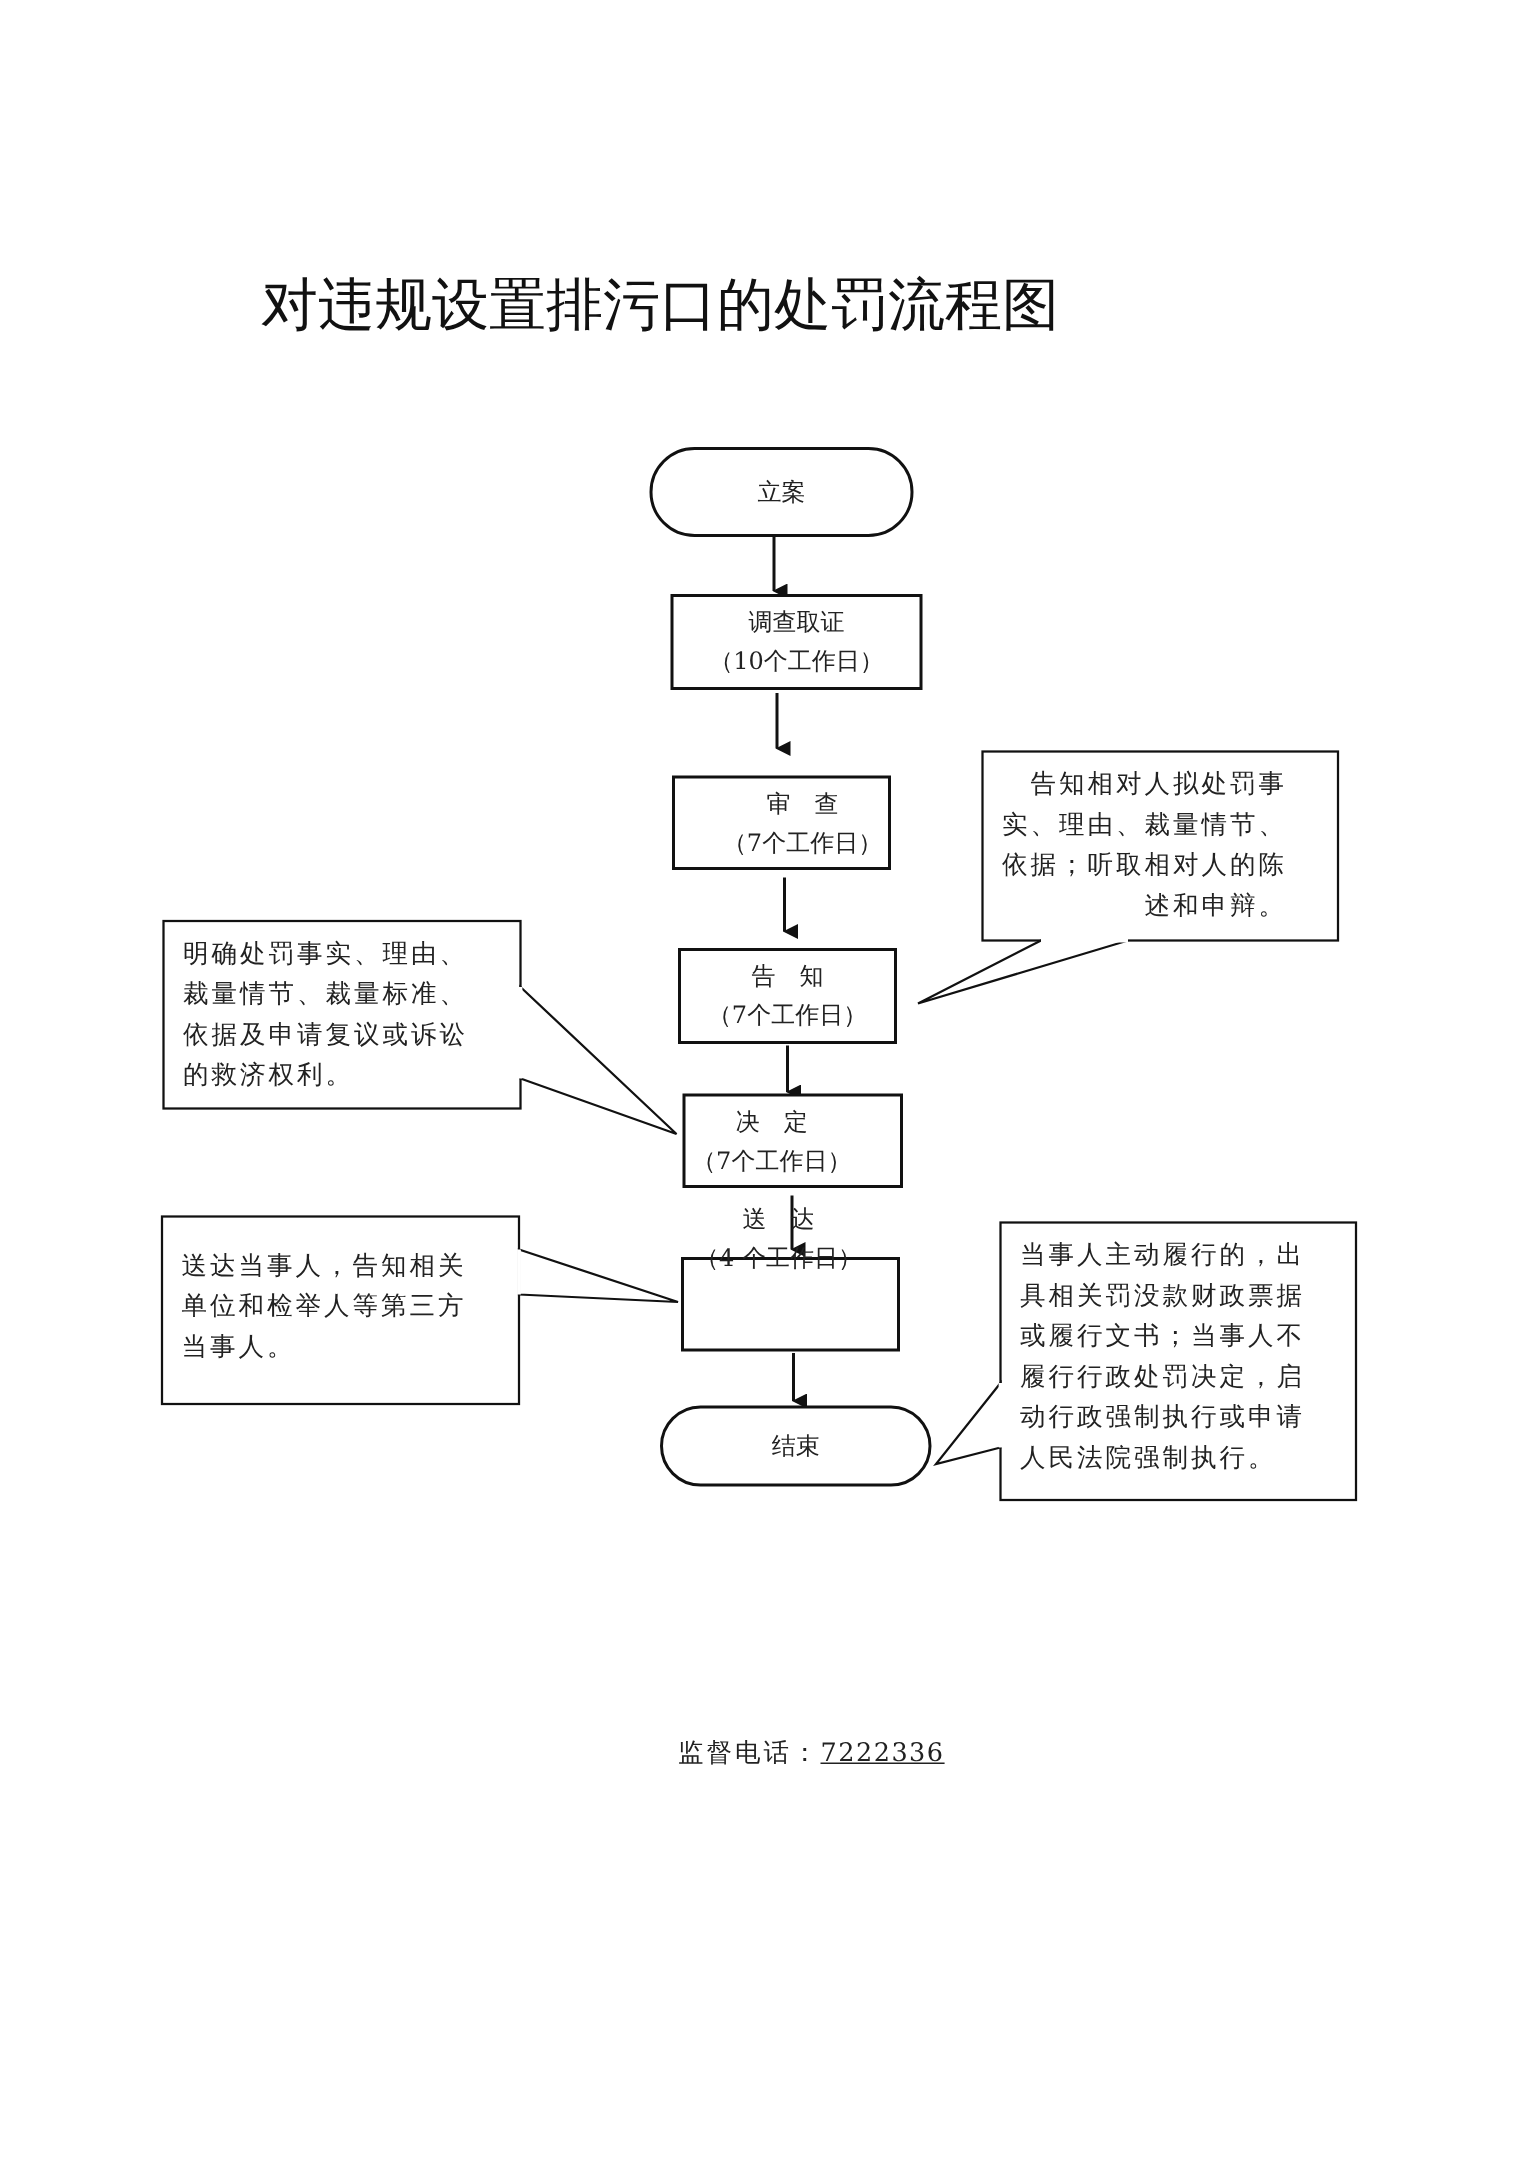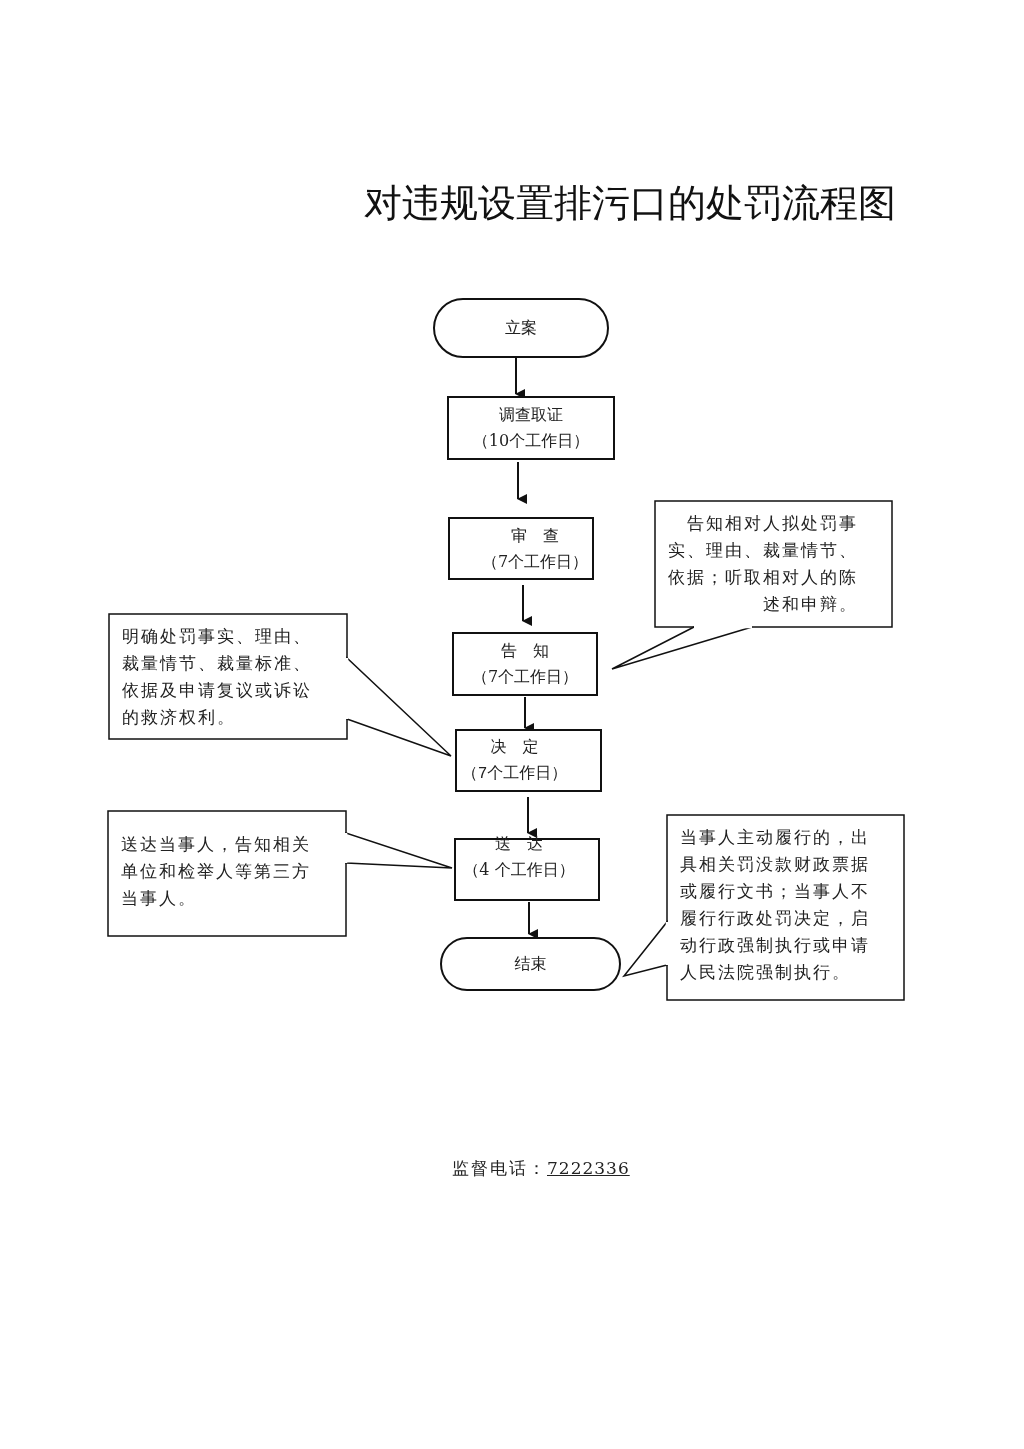--- a/index.html
+++ b/index.html
@@ -1,18 +1,18 @@
 <!DOCTYPE html>
 <html><head>
   <meta charset="utf-8">
   <style>
     html, body { margin: 0; padding: 0; background: #ffffff; }
     body { width: 1024px; height: 1449px; position: relative; overflow: hidden;
            font-family: "DejaVu Sans", sans-serif; color: #111; }
-    #title { position: absolute; left: 16px; top: 178px; width: 880px; text-align: right;
+    #title { position: absolute; left: 0; top: 178px; width: 880px; text-align: center;
              font-size: 38px; font-weight: normal; letter-spacing: 0px; color: #111;
              font-family: "DejaVu Sans", sans-serif; }
     svg#flow { position: absolute; left: 0; top: 0; }
     .node-text { position: absolute; text-align: center; font-family: "DejaVu Serif", serif;
                  font-size: 16px; color: #222; line-height: 26px; }
     .callout-text { position: absolute; font-family: "DejaVu Serif", serif; font-size: 17px;
                     color: #222; line-height: 27px; letter-spacing: 2px; }
     #footer { position: absolute; left: 452px; top: 1157px; font-family: "DejaVu Serif", serif;
               font-size: 17px; color: #222; letter-spacing: 2px; }
     #footer .phone { text-decoration: underline; letter-spacing: 1px; }
@@ -68,25 +68,25 @@
       <div>（10个工作日）</div>
     </div>
     <div class="node-text" style="left: 449px; width: 172px; top: 522.5px;">
       <div>审　查</div>
       <div>（7个工作日）</div>
     </div>
     <div class="node-text" style="left: 453px; width: 144px; top: 638px;">
       <div>告　知</div>
       <div>（7个工作日）</div>
     </div>
-    <div class="node-text" style="left: 456px; width: 117px; top: 734.5px; font-family: Liberation Mono, monospace;">
+    <div class="node-text" style="left: 456px; width: 117px; top: 734.5px;">
       <div>决　定</div>
       <div>（7个工作日）</div>
     </div>
-    <div class="node-text" style="left: 455px; width: 128px; top: 831px;">
+    <div class="node-text" style="left: 455px; width: 128px; top: 800px;">
       <div>送　达</div>
       <div>（4 个工作日）</div>
     </div>
     <div class="node-text" style="left: 441px; width: 179px; top: 951px;">
       <div>结束</div>
     </div>
   </div>
 <div id="callouts-text">
     <div class="callout-text" style="left: 668px; top: 510px; text-align: right;">
       <div>告知相对人拟处罚事</div>

